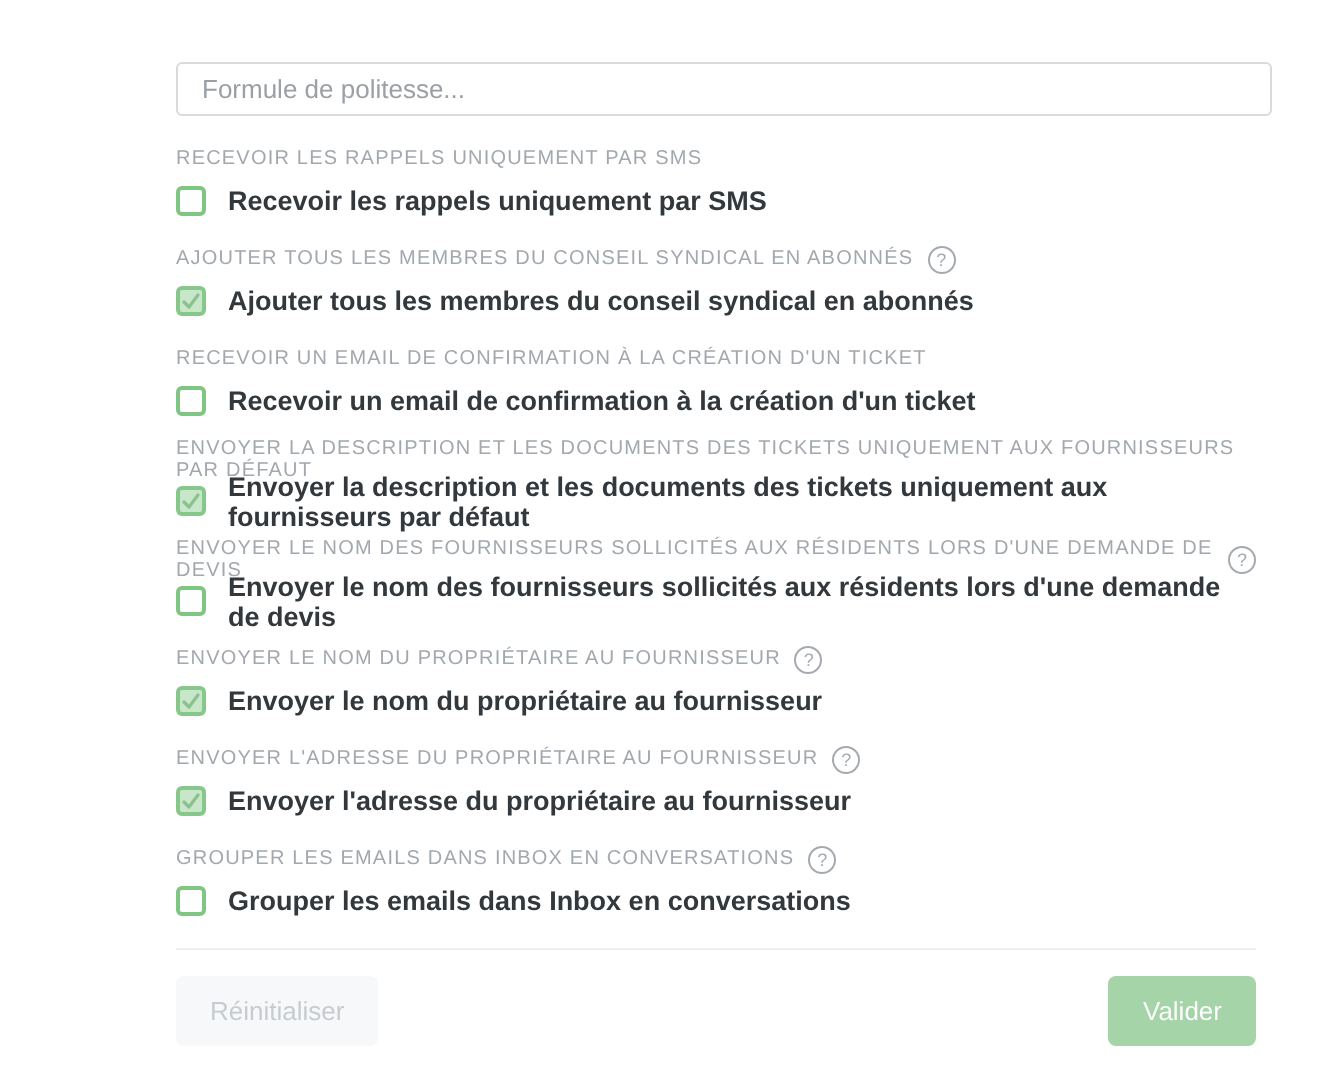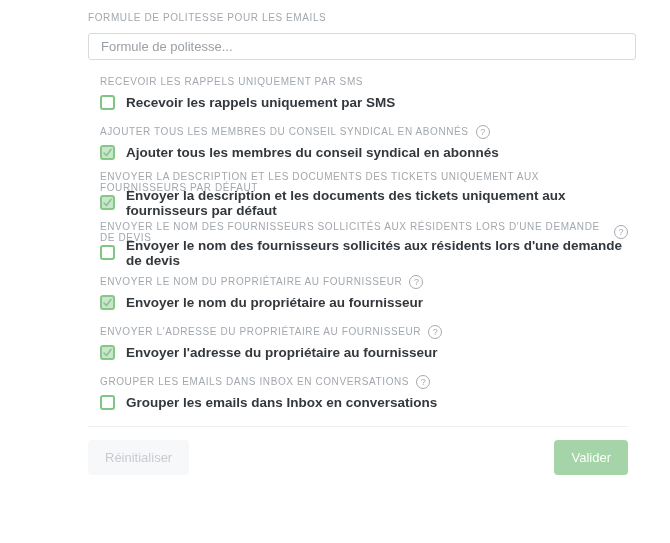--- a/index.html
+++ b/index.html
@@ -23,31 +23,31 @@
     color: #a2a8ae;
     letter-spacing: 0.6px;
     line-height: 11px;
     display: inline-block;
     vertical-align: middle;
   }
   .text-input {
     display: block;
     width: 548px;
     height: 27px;
-    margin-top: 7px;
+    margin-top: 23px;
     border: 1px solid #d8dbde;
     border-radius: 3px;
     padding: 0 12px;
     font-family: "Liberation Sans", sans-serif;
     font-size: 13px;
     color: #404040;
     outline: none;
   }
   .text-input::placeholder { color: #9aa0a6; }
-  .settings { margin-top: 15px; margin-left: 12px; }
+  .settings { margin-top: 15px; }
   .setting { margin-bottom: 14px; }
   .setting-head {
     display: flex;
     align-items: center;
     margin-bottom: 6px;
     height: 13px;
   }
   .help-icon {
     display: none;
     width: 14px;
@@ -122,21 +122,20 @@
     background: #a5d4a8;
     color: #fcfdfc;
   }
 </style>
 </head>
 <body>
 
 <div class="container">
 
   <div class="field-group">
-    <span class="field-label">FORMULE DE POLITESSE POUR LES EMAILS</span>
     <input class="text-input" type="text" placeholder="Formule de politesse..." style="">
   </div>
 
   <div class="settings" id="settings-list">
   <section class="setting">
     <div class="setting-head">
       <span class="setting-label">RECEVOIR LES RAPPELS UNIQUEMENT PAR SMS</span>
 
     </div>
     <label class="checkbox-row">
@@ -156,20 +155,32 @@
     <label class="checkbox-row">
       <span class="checkbox">
         <svg width="11" height="11" viewBox="0 0 11 11">
           <polyline points="2,6 4.5,8.5 9,2.5" fill="none" stroke="#8cc18f" stroke-width="1.6" stroke-linecap="round" stroke-linejoin="round"></polyline>
         </svg>
       </span>
       <span class="checkbox-label">Ajouter tous les membres du conseil syndical en abonnés</span>
     </label>
   </section>
 
+  <section class="setting">
+    <div class="setting-head">
+      <span class="setting-label">RECEVOIR UN EMAIL DE CONFIRMATION À LA CRÉATION D'UN TICKET</span>
+
+    </div>
+    <label class="checkbox-row">
+      <span class="checkbox">
+        
+      </span>
+      <span class="checkbox-label">Recevoir un email de confirmation à la création d'un ticket</span>
+    </label>
+  </section>
 
   <section class="setting checked">
     <div class="setting-head">
       <span class="setting-label">ENVOYER LA DESCRIPTION ET LES DOCUMENTS DES TICKETS UNIQUEMENT AUX FOURNISSEURS PAR DÉFAUT</span>
 
     </div>
     <label class="checkbox-row">
       <span class="checkbox">
         <svg width="11" height="11" viewBox="0 0 11 11">
           <polyline points="2,6 4.5,8.5 9,2.5" fill="none" stroke="#8cc18f" stroke-width="1.6" stroke-linecap="round" stroke-linejoin="round"></polyline>

